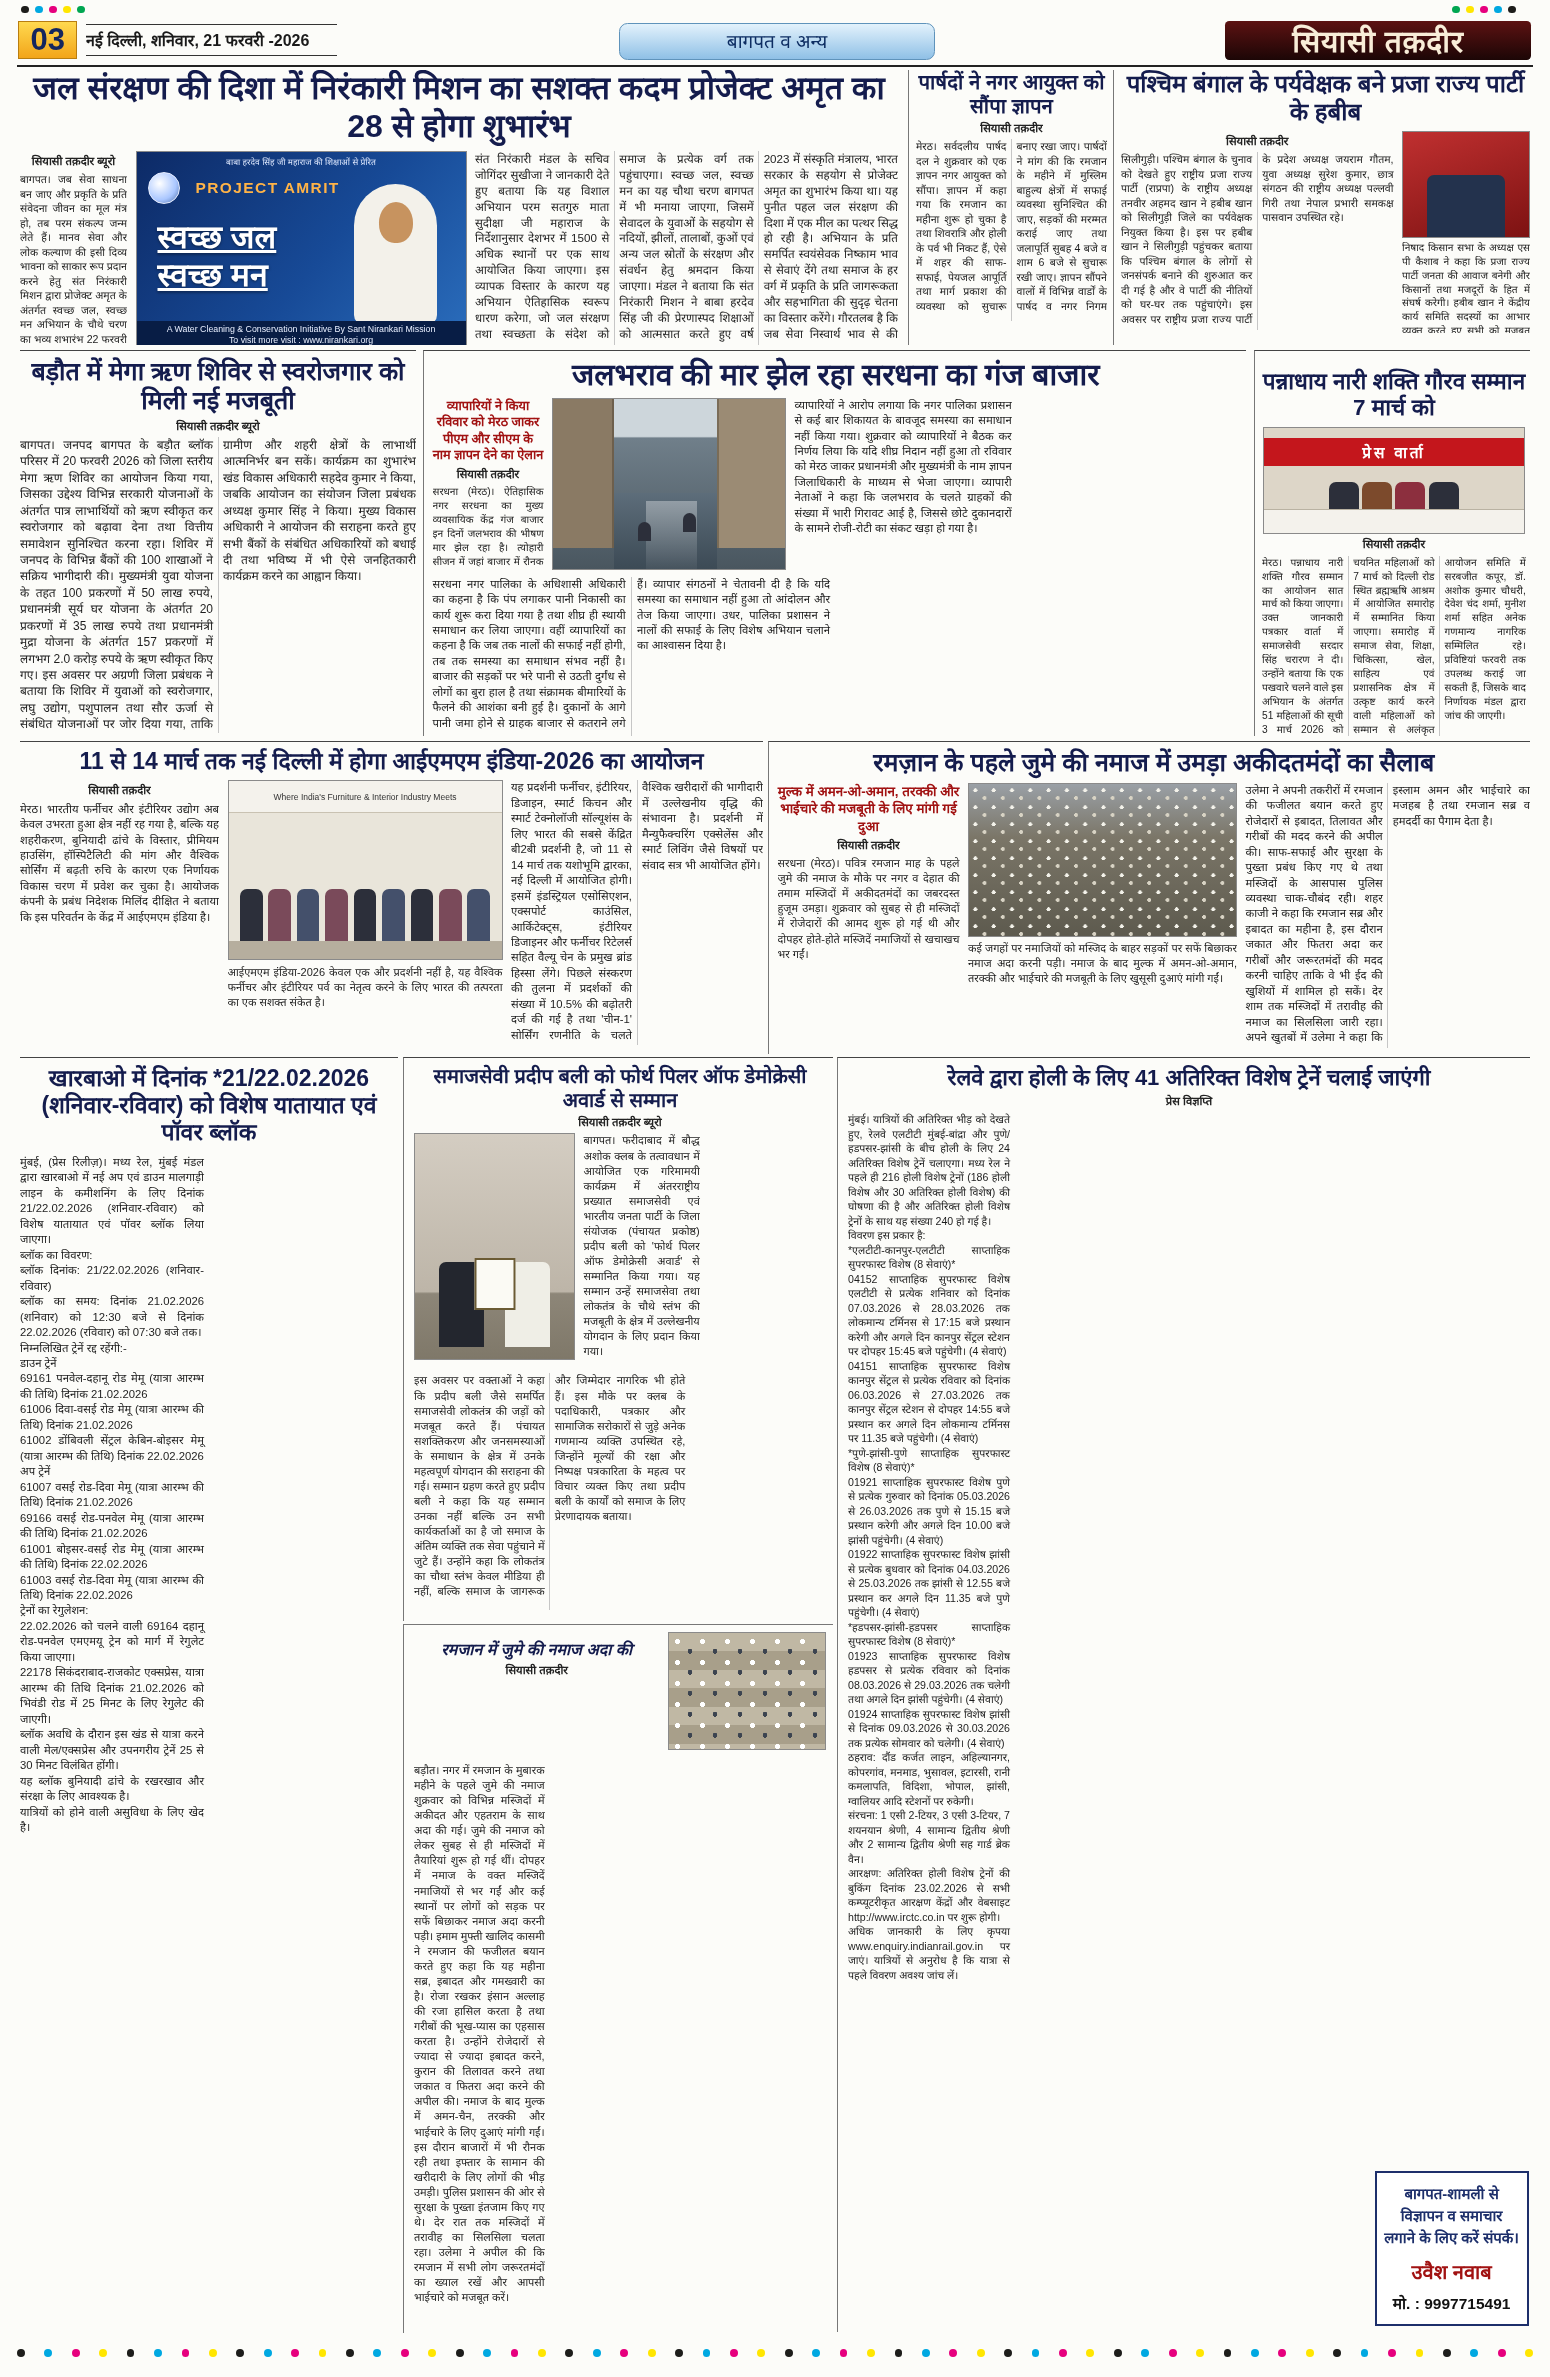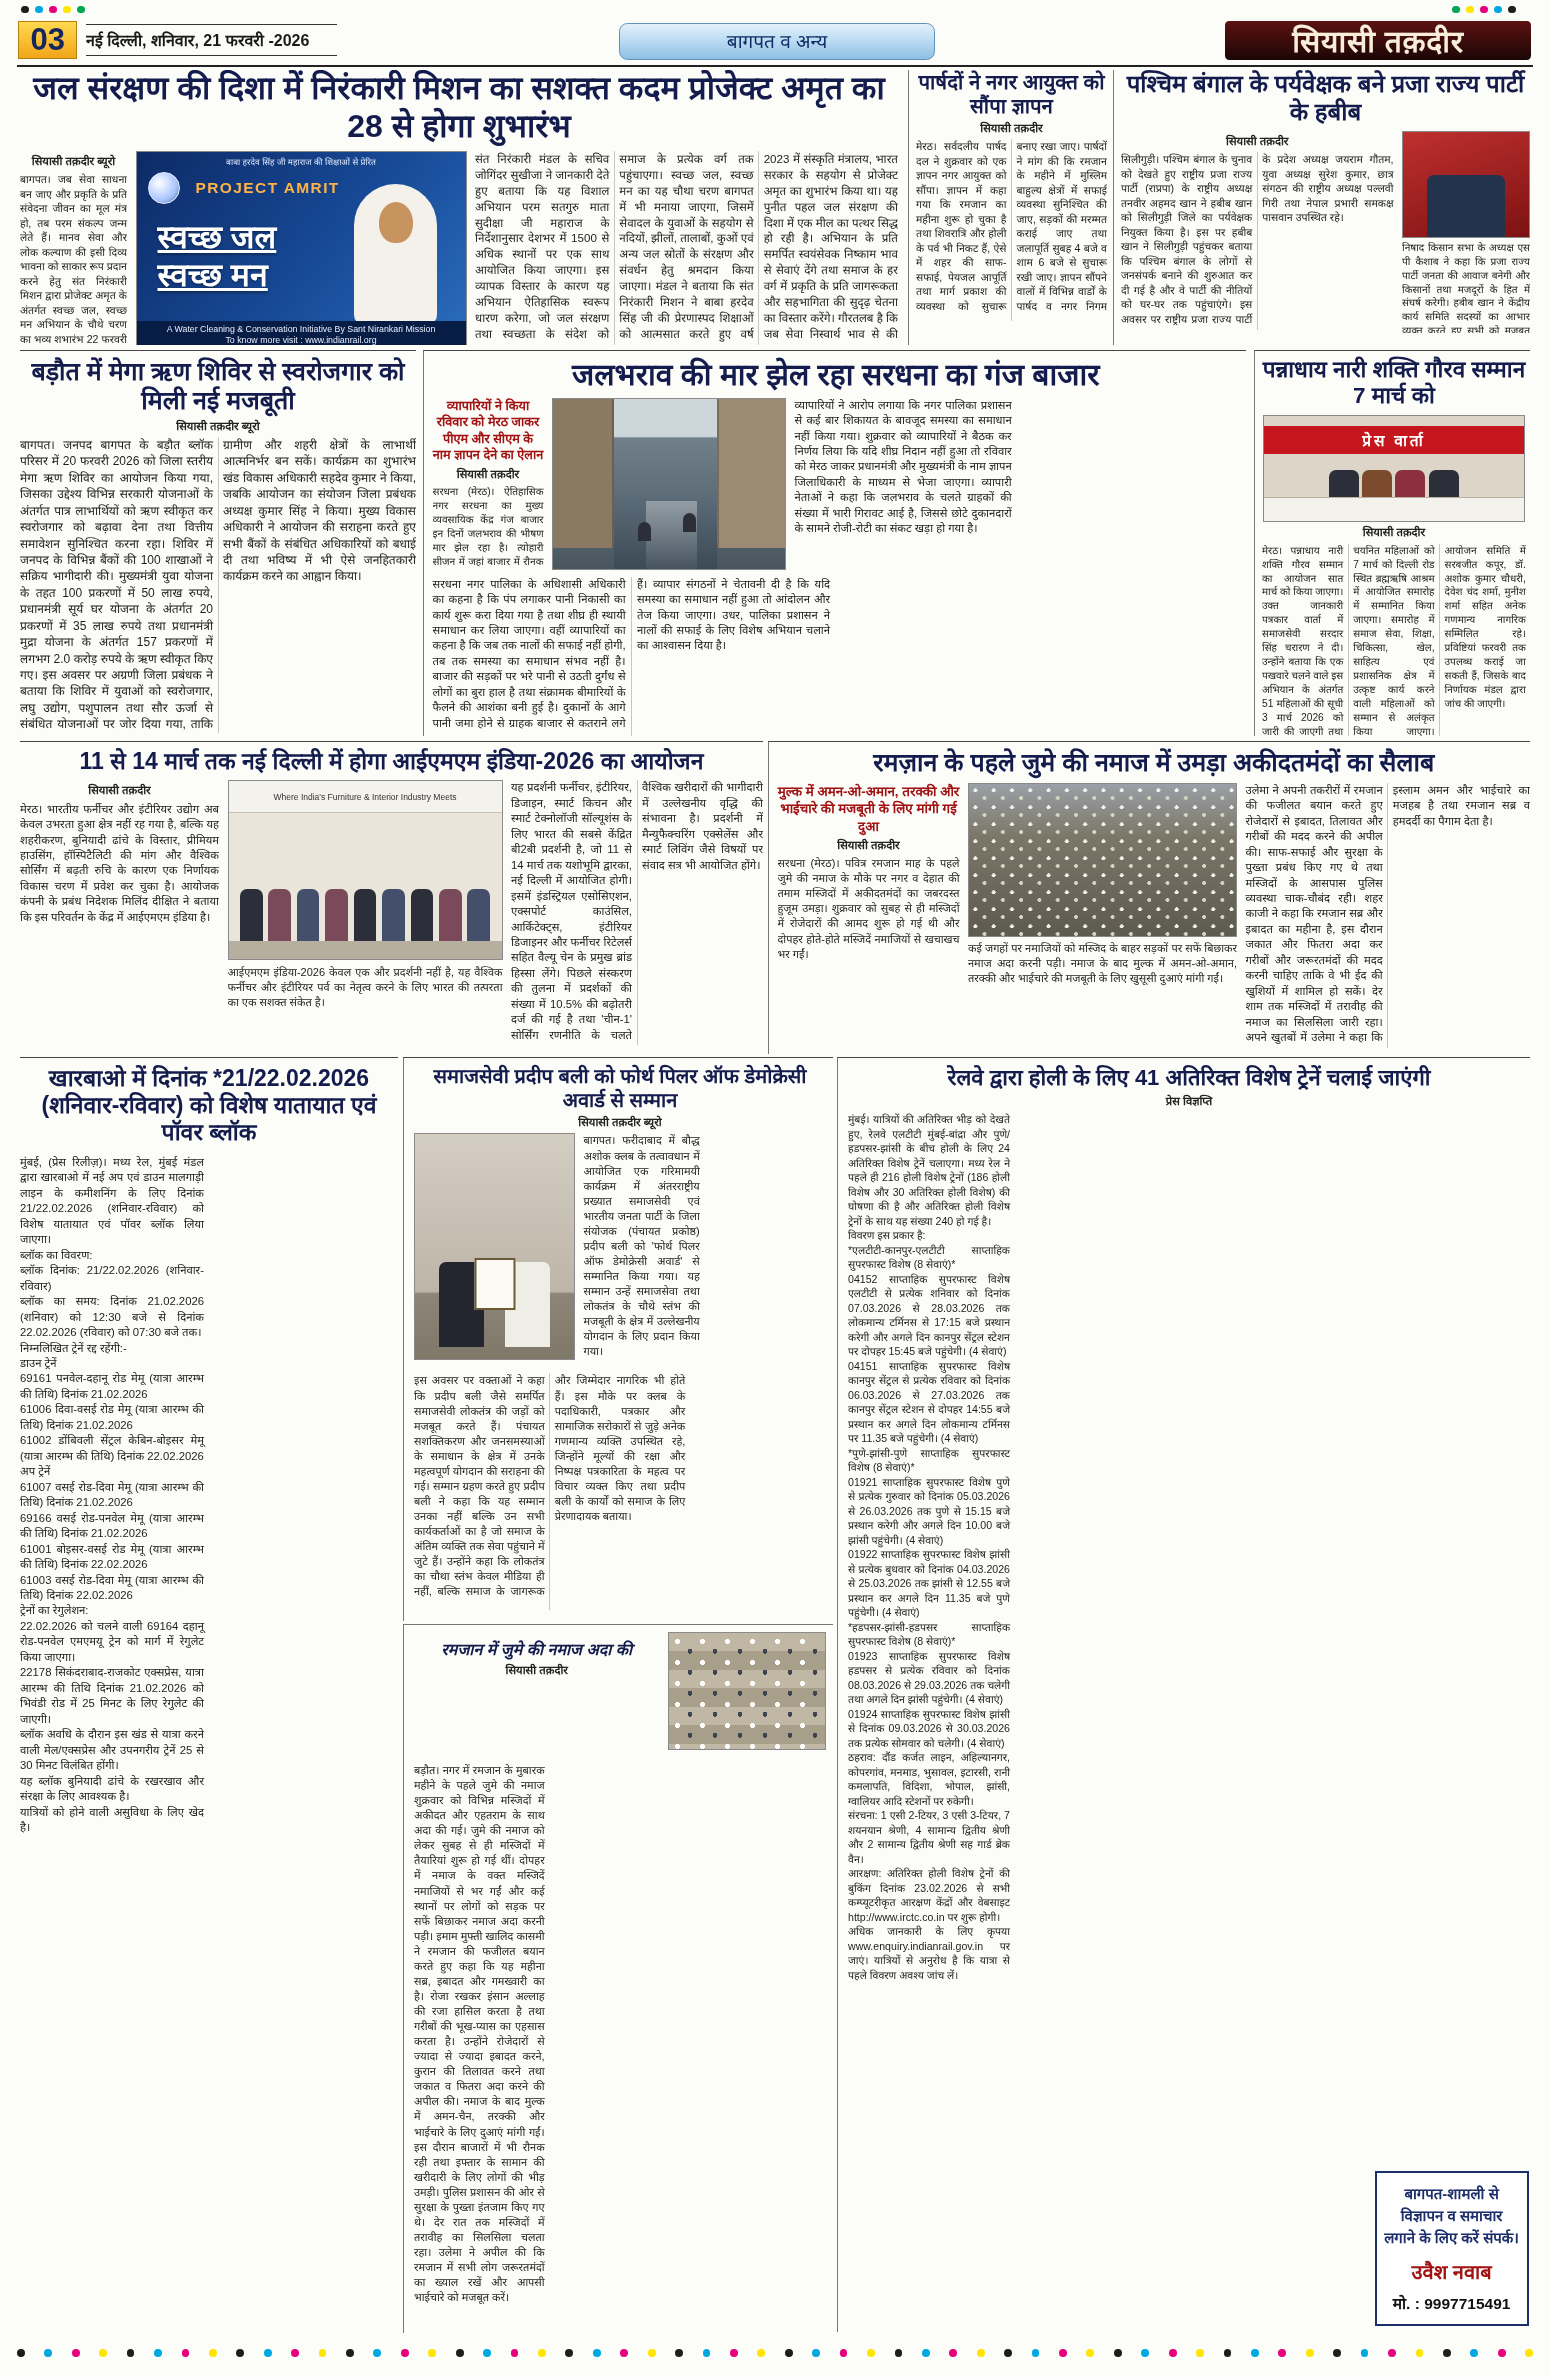--- a/index.html
+++ b/index.html
@@ -185,21 +185,21 @@
         <div class="ap-title">
           <div>स्वच्छ जल</div>
           <div>स्वच्छ मन</div>
         </div>
         <div class="ap-woman">
           <div class="ap-hood"></div>
           <div class="ap-face"></div>
         </div>
         <div class="ap-strip">
           <div>A Water Cleaning &amp; Conservation Initiative By Sant Nirankari Mission</div>
-          <div>To know more visit : www.indianrail.org</div>
+          <div>To visit more visit : www.nirankari.org</div>
         </div>
       </div>
       <div class="body-text cols-3" style="flex:1; font-size:11.6px; height:199px;">संत निरंकारी मंडल के सचिव जोगिंदर सुखीजा ने जानकारी देते हुए बताया कि यह विशाल अभियान परम सतगुरु माता सुदीक्षा जी महाराज के निर्देशानुसार देशभर में 1500 से अधिक स्थानों पर एक साथ आयोजित किया जाएगा। इस व्यापक विस्तार के कारण यह अभियान ऐतिहासिक स्वरूप धारण करेगा, जो जल संरक्षण तथा स्वच्छता के संदेश को समाज के प्रत्येक वर्ग तक पहुंचाएगा। स्वच्छ जल, स्वच्छ मन का यह चौथा चरण बागपत में भी मनाया जाएगा, जिसमें सेवादल के युवाओं के सहयोग से नदियों, झीलों, तालाबों, कुओं एवं अन्य जल स्रोतों के संरक्षण और संवर्धन हेतु श्रमदान किया जाएगा। मंडल ने बताया कि संत निरंकारी मिशन ने बाबा हरदेव सिंह जी की प्रेरणास्पद शिक्षाओं को आत्मसात करते हुए वर्ष 2023 में संस्कृति मंत्रालय, भारत सरकार के सहयोग से प्रोजेक्ट अमृत का शुभारंभ किया था। यह पुनीत पहल जल संरक्षण की दिशा में एक मील का पत्थर सिद्ध हो रही है। अभियान के प्रति समर्पित स्वयंसेवक निष्काम भाव से सेवाएं देंगे तथा समाज के हर वर्ग में प्रकृति के प्रति जागरूकता और सहभागिता की सुदृढ़ चेतना का विस्तार करेंगे। गौरतलब है कि जब सेवा निस्वार्थ भाव से की जाती है तो वह साधना बन जाती है और यही साधना समाज में सकारात्मक परिवर्तन का आधार बनती है। मिशन का मानना है कि जल है तो कल है, इसलिए जल की एक-एक बूंद का संरक्षण हमारा नैतिक कर्तव्य है।</div>
     </div>
   </div>
 
   <div class="article bl" style="left:908px; top:70px; width:199px; height:275px; padding-left:7px;">
     <div class="headline" style="font-size:20.4px;">पार्षदों ने नगर आयुक्त को सौंपा ज्ञापन</div>
     <div class="byline">सियासी तक़दीर</div>
     <div class="body-text cols-2" style="font-size:10.6px; height:182px;">मेरठ। सर्वदलीय पार्षद दल ने शुक्रवार को एक ज्ञापन नगर आयुक्त को सौंपा। ज्ञापन में कहा गया कि रमजान का महीना शुरू हो चुका है तथा शिवरात्रि और होली के पर्व भी निकट हैं, ऐसे में शहर की साफ-सफाई, पेयजल आपूर्ति तथा मार्ग प्रकाश की व्यवस्था को सुचारू बनाए रखा जाए। पार्षदों ने मांग की कि रमजान के महीने में मुस्लिम बाहुल्य क्षेत्रों में सफाई व्यवस्था सुनिश्चित की जाए, सड़कों की मरम्मत कराई जाए तथा जलापूर्ति सुबह 4 बजे व शाम 6 बजे से सुचारू रखी जाए। ज्ञापन सौंपने वालों में विभिन्न वार्डों के पार्षद व नगर निगम कार्यकारिणी के पूर्व सदस्य फजल करीम, पूर्व पार्षद मसरूर, रेशमा दिलावर सैफी, रिजवान अंसारी, नाज इसरत, गुड्डू अब्बास चौधरी, रिहाना शहजाद, इकराम चौधरी, नईम अंसारी, अब्बास सैफी, मोबीन खान और शहजाद अब्बासी शामिल थे।</div>
@@ -242,21 +242,21 @@
         <div class="ganj-shine"></div>
         <span class="fig" style="left:85px; bottom:28px;"><span class="head"></span><span class="torso" style="display:block;"></span></span>
         <span class="fig" style="left:130px; bottom:37px;"><span class="head"></span><span class="torso" style="display:block;"></span></span>
       </div>
       <div class="body-text cols-2" style="flex:1; font-size:11.3px; height:172px;">व्यापारियों ने आरोप लगाया कि नगर पालिका प्रशासन से कई बार शिकायत के बावजूद समस्या का समाधान नहीं किया गया। शुक्रवार को व्यापारियों ने बैठक कर निर्णय लिया कि यदि शीघ्र निदान नहीं हुआ तो रविवार को मेरठ जाकर प्रधानमंत्री और मुख्यमंत्री के नाम ज्ञापन जिलाधिकारी के माध्यम से भेजा जाएगा। व्यापारी नेताओं ने कहा कि जलभराव के चलते ग्राहकों की संख्या में भारी गिरावट आई है, जिससे छोटे दुकानदारों के सामने रोजी-रोटी का संकट खड़ा हो गया है।</div>
     </div>
     <div class="body-text cols-4" style="font-size:11.3px; height:161px; margin-top:7px;">सरधना नगर पालिका के अधिशासी अधिकारी का कहना है कि पंप लगाकर पानी निकासी का कार्य शुरू करा दिया गया है तथा शीघ्र ही स्थायी समाधान कर लिया जाएगा। वहीं व्यापारियों का कहना है कि जब तक नालों की सफाई नहीं होगी, तब तक समस्या का समाधान संभव नहीं है। बाजार की सड़कों पर भरे पानी से उठती दुर्गंध से लोगों का बुरा हाल है तथा संक्रामक बीमारियों के फैलने की आशंका बनी हुई है। दुकानों के आगे पानी जमा होने से ग्राहक बाजार से कतराने लगे हैं। व्यापार संगठनों ने चेतावनी दी है कि यदि समस्या का समाधान नहीं हुआ तो आंदोलन और तेज किया जाएगा। उधर, पालिका प्रशासन ने नालों की सफाई के लिए विशेष अभियान चलाने का आश्वासन दिया है।</div>
   </div>
 
   <div class="article bl bt" style="left:1254px; top:350px; width:276px; height:386px; padding:5.6px 4.2px 0 7px;">
-    <div class="headline" style="font-size:22.5px;">पन्नाधाय नारी शक्ति गौरव सम्मान 7 मार्च को</div>
+    <div class="headline" style="font-size:22.5px;margin-top:12px;">पन्नाधाय नारी शक्ति गौरव सम्मान 7 मार्च को</div>
     <div class="img-ph press-img" style="width:262px; height:107px; margin:5.6px auto 0;">
       <div class="press-banner">प्रेस वार्ता</div>
       <div class="press-people">
         <span class="fig"><span class="head"></span><span class="torso" style="display:block;"></span></span>
         <span class="fig"><span class="head"></span><span class="torso" style="display:block;"></span></span>
         <span class="fig"><span class="head"></span><span class="torso" style="display:block;"></span></span>
         <span class="fig"><span class="head"></span><span class="torso" style="display:block;"></span></span>
       </div>
       <div class="press-table"></div>
     </div>

